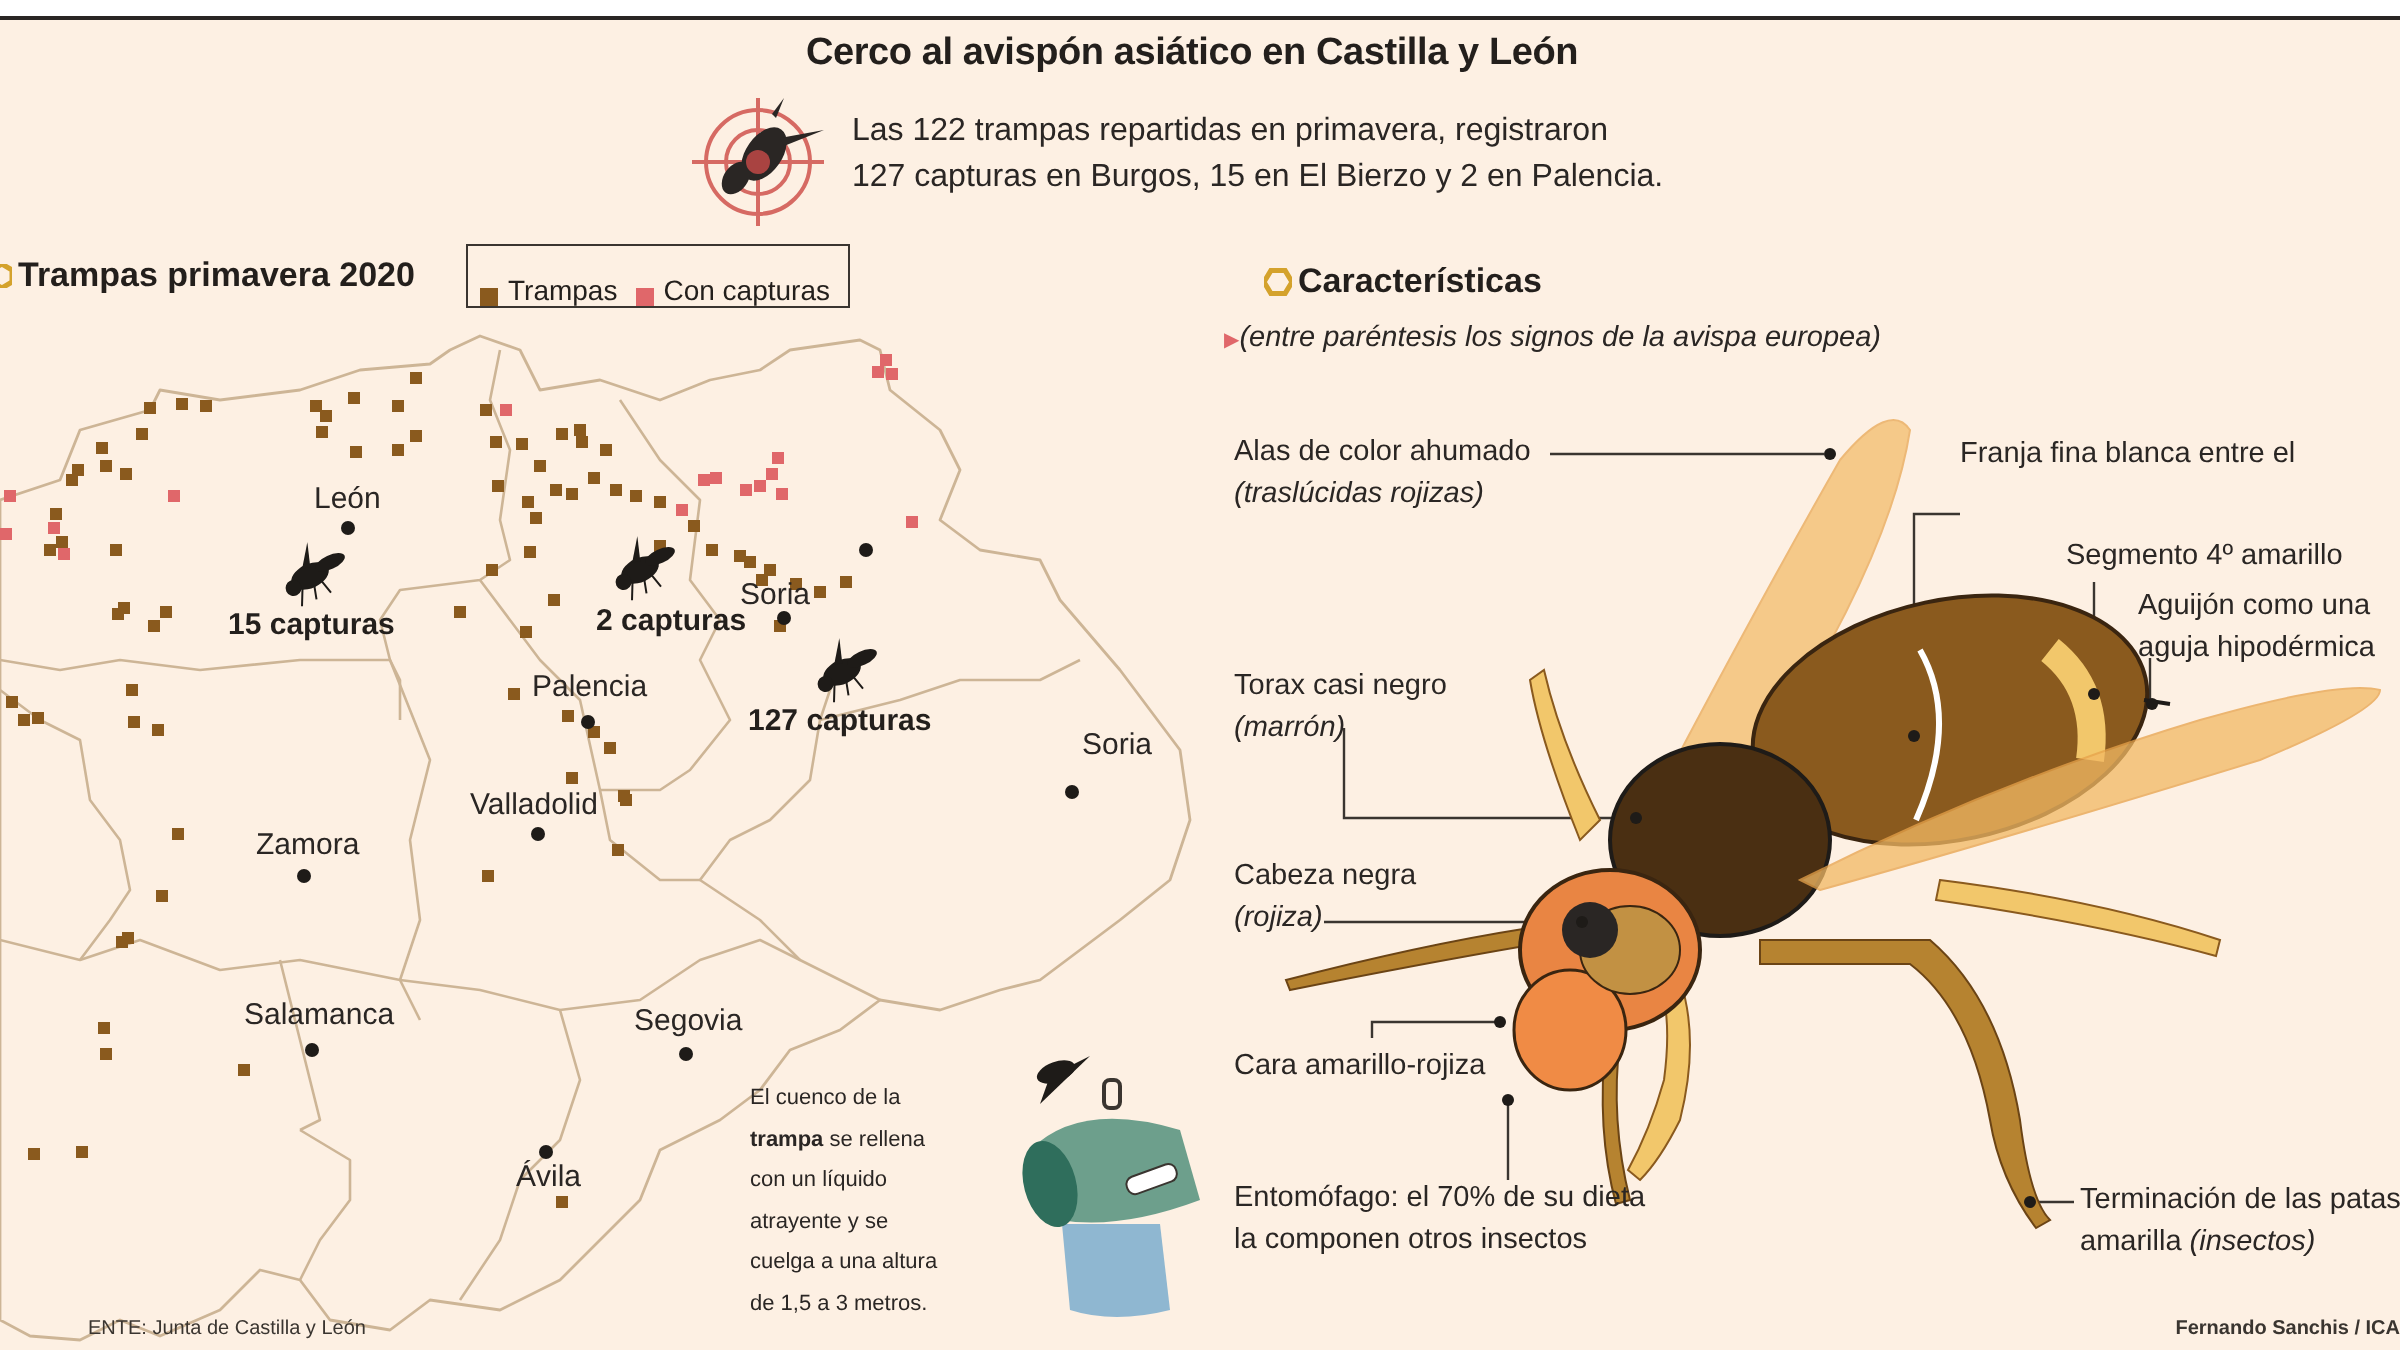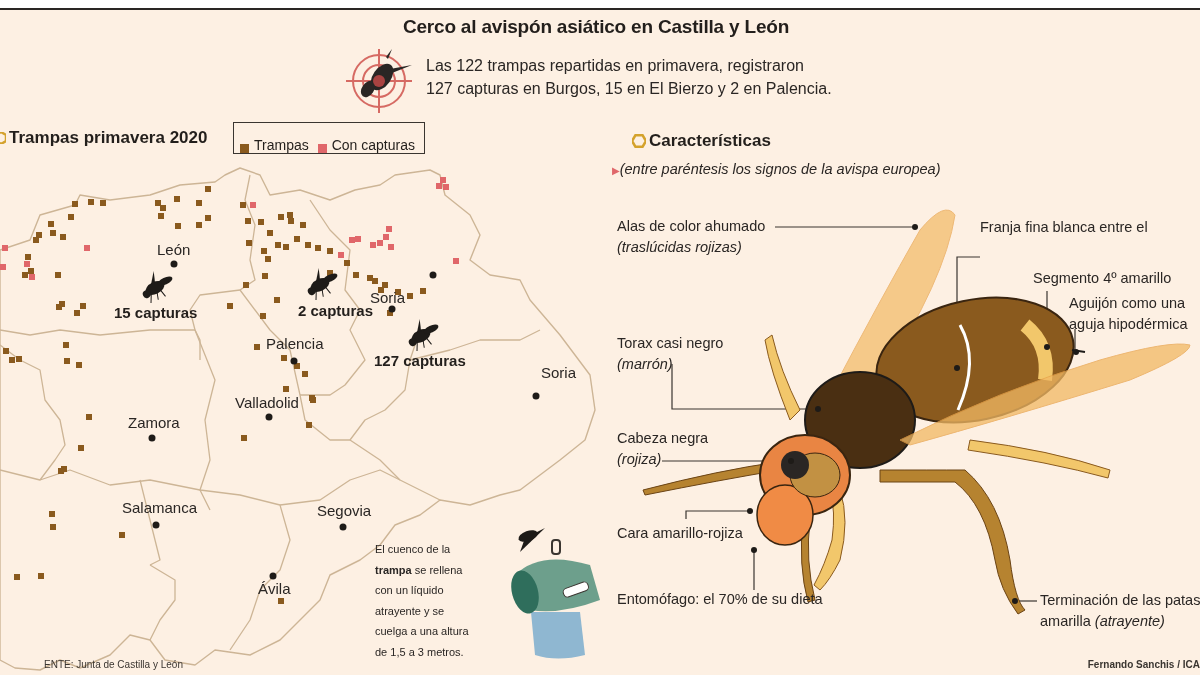--- a/index.html
+++ b/index.html
@@ -350,20 +350,21 @@
   </div>
   <div class="lbl" style="left:617px;top:428px">
     <div>Cabeza negra</div>
     <div><i>(rojiza)</i></div>
   </div>
   <div class="lbl" style="left:617px;top:523px">
     <div>Cara amarillo-rojiza</div>
   </div>
   <div class="lbl" style="left:617px;top:589px">
     <div>Entomófago: el 70% de su dieta</div>
+    <div>la componen otros insectos</div>
   </div>
   <div class="lbl" style="left:1040px;top:590px;white-space:nowrap">
     <div>Terminación de las patas</div>
-    <div><span>amarilla </span><i>(atrayente)</i></div>
+    <div><span>amarilla </span><i>(insectos)</i></div>
   </div>
 
   <div class="credit">Fernando Sanchis / ICA</div>
 </div>
 
 </body></html>

